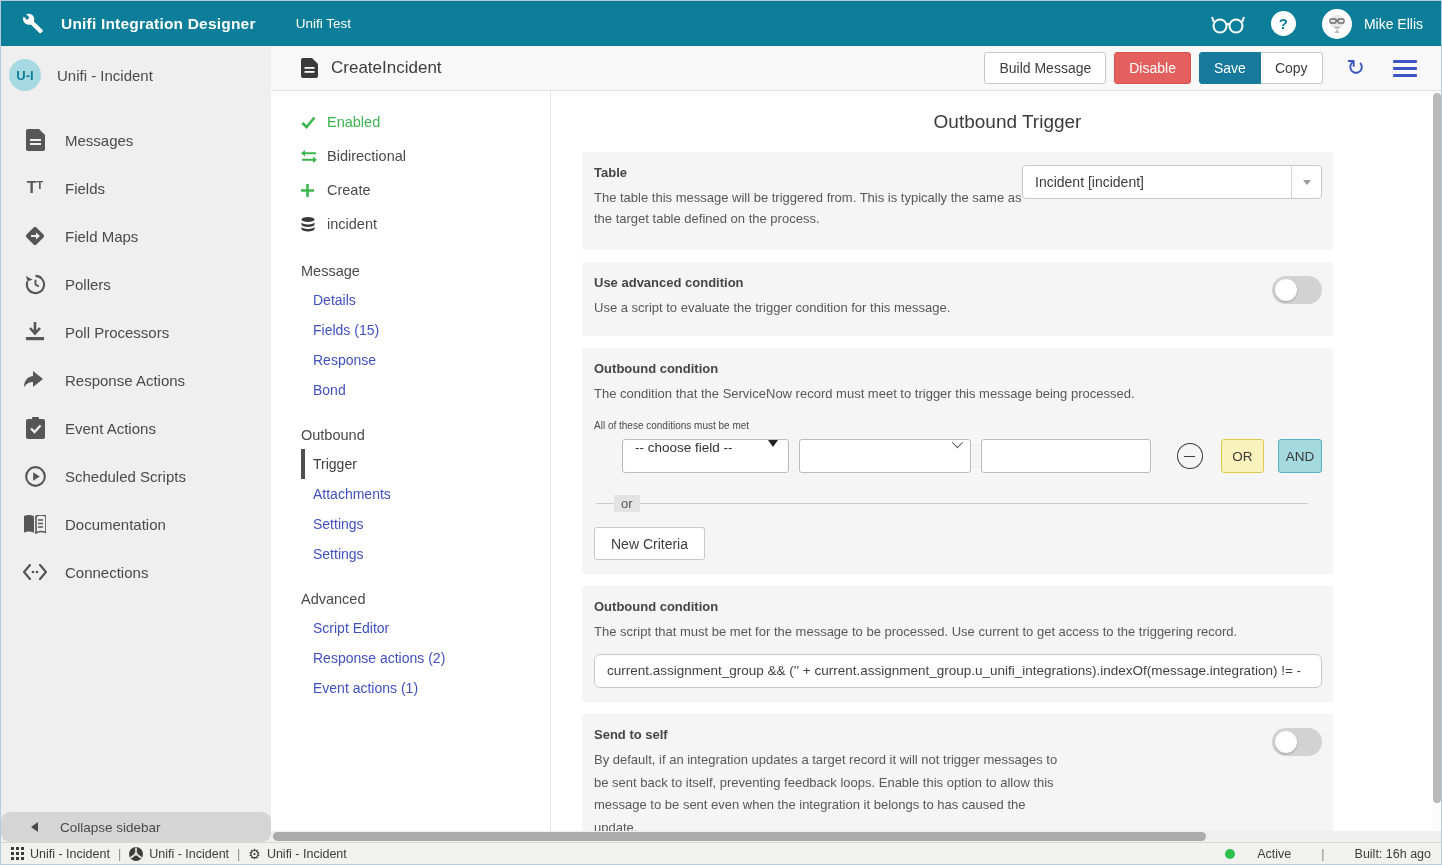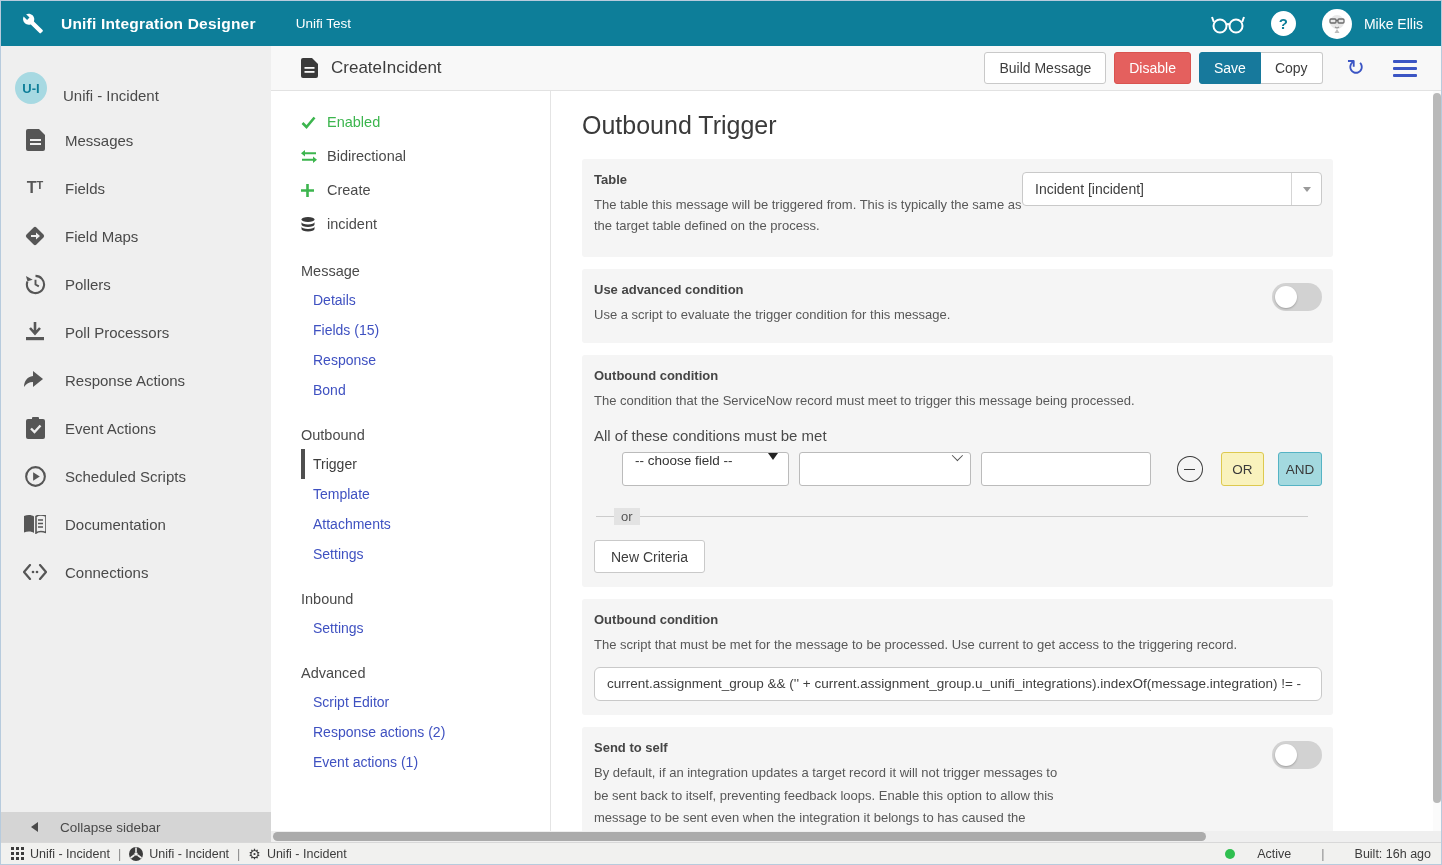--- a/index.html
+++ b/index.html
@@ -14,30 +14,30 @@
   .topbar-env { font-size:13.5px; margin-left:40px; }
   .topbar-right { margin-left:auto; display:flex; align-items:center; gap:26px; margin-right:18px; }
   .help-bubble { width:25px; height:25px; border-radius:50%; background:#fff; color:#0d7e99; font-weight:bold; font-size:15px; display:flex; align-items:center; justify-content:center; cursor:pointer; }
   .avatar { width:30px; height:30px; border-radius:50%; background:#fff; display:flex; align-items:center; justify-content:center; overflow:hidden; }
   .user-name { font-size:14px; margin-left:-14px; }
 
   .app-row { flex:1; display:flex; min-height:0; }
 
   
   .sidebar { width:270px; background:#efefef; display:flex; flex-direction:column; flex-shrink:0; }
-  .app-head { display:flex; align-items:flex-end; height:58px; padding-left:14px; }
+  .app-head { display:flex; align-items:center; height:58px; padding-left:8px; }
   .app-badge { width:32px; height:32px; border-radius:50%; background:#a7d9e2; color:#0d7e99; font-size:13px; font-weight:bold; display:flex; align-items:center; justify-content:center; }
   .app-name { font-size:15px; color:#4a4a4a; margin-left:16px; }
   .side-menu { margin-top:12px; flex:1; overflow:hidden; }
   .side-item { height:48px; display:flex; align-items:center; padding-left:22px; cursor:pointer; }
   .side-item .ic { width:24px; display:flex; justify-content:center; }
   .side-item span.lbl { font-size:15px; color:#4a4a4a; margin-left:18px; }
   .tt-icon { font-weight:bold; color:#565656; }
   .tt-icon .big { font-size:16px; } .tt-icon .small { font-size:11px; }
-  .collapse-row { height:30px; background:#d5d5d5; display:flex; align-items:center; padding-left:30px; cursor:pointer; flex-shrink:0; }
+  .collapse-row { height:30px; background:#d5d5d5; display:flex; align-items:center; padding-left:30px; cursor:pointer; flex-shrink:0;border-radius:9px; }
   .collapse-row .tri { width:0; height:0; border-top:5px solid transparent; border-bottom:5px solid transparent; border-right:7px solid #4a4a4a; }
   .collapse-row span { font-size:13.5px; color:#4a4a4a; margin-left:22px; }
 
   
   .main-col { flex:1; display:flex; flex-direction:column; min-width:0; }
   .page-header { height:45px; background:#f8f8f8; border-bottom:1px solid #e2e2e2; display:flex; align-items:center; flex-shrink:0; }
   .doc-title { display:flex; align-items:flex-start; margin-left:30px; }
   .doc-title .t { font-size:17px; color:#3d3d3d; margin-left:13px; }
   .hdr-actions { margin-left:auto; display:flex; align-items:center; margin-right:14px; }
   .btn { height:32px; font-size:14px; font-family:inherit; border-radius:3px; border:1px solid #c9c9c9; background:#fff; color:#3d3d3d; padding:0 14px; cursor:pointer; }
@@ -56,35 +56,35 @@
   .status-item { height:34px; display:flex; align-items:center; font-size:14.5px; color:#4a4a4a; }
   .status-item .sic { width:22px; display:flex; }
   .status-item.green-text { color:#3cb54e; }
   .status-item .stx { margin-left:4px; }
   .nav-sec-title { margin-top:16px; height:28px; display:flex; align-items:center; font-size:14.5px; color:#4a4a4a; }
   .nav-link { height:30px; display:flex; align-items:center; font-size:14px; color:#3f51c1; padding-left:12px; cursor:pointer; }
   .nav-link.active { border-left:4px solid #4f4f4f; padding-left:8px; color:#3d3d3d; cursor:default; }
 
   
   .content { flex:1; overflow:hidden; padding:12px 0 0 31px; }
-  .page-title { font-size:25px; font-weight:500; color:#3a3a3a; margin:8px 0 19px 0; }
+  .page-title { font-size:19px; font-weight:500; color:#3a3a3a; margin:8px 0 19px 0;text-align:center; }
   .card { width:751px; background:#f5f5f5; border-radius:3px; padding:13px 11px 14px 12px; margin-bottom:12px; position:relative; }
   .card-label { font-size:13px; font-weight:bold; color:#454545; }
   .card-desc { font-size:13px; color:#585858; line-height:1.65; margin-top:7px; }
   .w420 { max-width:435px; } .w470 { max-width:470px; }
 
   .combo { position:absolute; top:13px; right:11px; width:300px; height:34px; background:#fff; border:1px solid #c9c9c9; border-radius:4px; display:flex; align-items:center; cursor:pointer; }
   .combo .val { flex:1; font-size:14px; color:#3d3d3d; padding-left:12px; }
   .combo .caret-box { width:30px; height:100%; border-left:1px solid #d5d5d5; display:flex; align-items:center; justify-content:center; }
   .caret-sm { width:0; height:0; border-left:4px solid transparent; border-right:4px solid transparent; border-top:5px solid #9a9a9a; }
 
   .toggle { position:absolute; top:14px; right:11px; width:50px; height:28px; border-radius:14px; background:#d2d2d2; cursor:pointer; }
   .toggle .knob { position:absolute; top:3px; left:3px; width:22px; height:22px; border-radius:50%; background:#fff; box-shadow:0 1px 2px rgba(0,0,0,.25); }
 
-  .cond-caption { font-size:15px; color:#4a4a4a; margin-top:16px; }
+  .cond-caption { font-size:10px; color:#4a4a4a; margin-top:16px; }
   .cond-row { display:flex; align-items:center; gap:10px; margin-top:8px; margin-left:28px; }
   .fake-select { height:34px; background:#fff; border:1px solid #bbb; border-radius:3px; display:flex; justify-content:space-between; padding:0 10px 0 12px; cursor:pointer; }
   .fs1 { width:170px; } .fs2 { width:175px; }
   .fake-select .txt { font-size:13.5px; color:#333; }
   .caret-solid { width:0; height:0; border-left:5px solid transparent; border-right:5px solid transparent; border-top:7px solid #222; }
   .chev { width:8px; height:8px; border-right:1.5px solid #555; border-bottom:1.5px solid #555; transform:rotate(45deg) translateY(-2px); }
   .cond-input { width:170px; height:34px; border:1px solid #bbb; border-radius:3px; background:#fff; font-family:inherit; font-size:13.5px; padding:0 10px; }
   .minus-btn { width:26px; height:26px; border-radius:50%; border:1.5px solid #3d3d3d; background:transparent; display:flex; align-items:center; justify-content:center; margin-left:16px; cursor:pointer; }
   .minus-btn div { width:11px; height:1.5px; background:#3d3d3d; }
   .orand { height:34px; border-radius:3px; font-size:13.5px; color:#3a3a3a; display:flex; align-items:center; justify-content:center; cursor:pointer; font-family:inherit; }
@@ -330,25 +330,23 @@
           </div>
 
           <div class="nav-sec-title">Message</div>
           <div class="nav-link">Details</div>
           <div class="nav-link">Fields (15)</div>
           <div class="nav-link">Response</div>
           <div class="nav-link">Bond</div>
 
           <div class="nav-sec-title">Outbound</div>
           <div class="nav-link active">Trigger</div>
-          <div class="nav-link">Template</div>
           <div class="nav-link">Attachments</div>
           <div class="nav-link">Settings</div>
 
-          <div class="nav-sec-title">Inbound</div>
           <div class="nav-link">Settings</div>
 
           <div class="nav-sec-title">Advanced</div>
           <div class="nav-link">Script Editor</div>
           <div class="nav-link">Response actions (2)</div>
           <div class="nav-link">Event actions (1)</div>
         </div>
 
         <div class="content">
           <h1 class="page-title">Outbound Trigger</h1>

